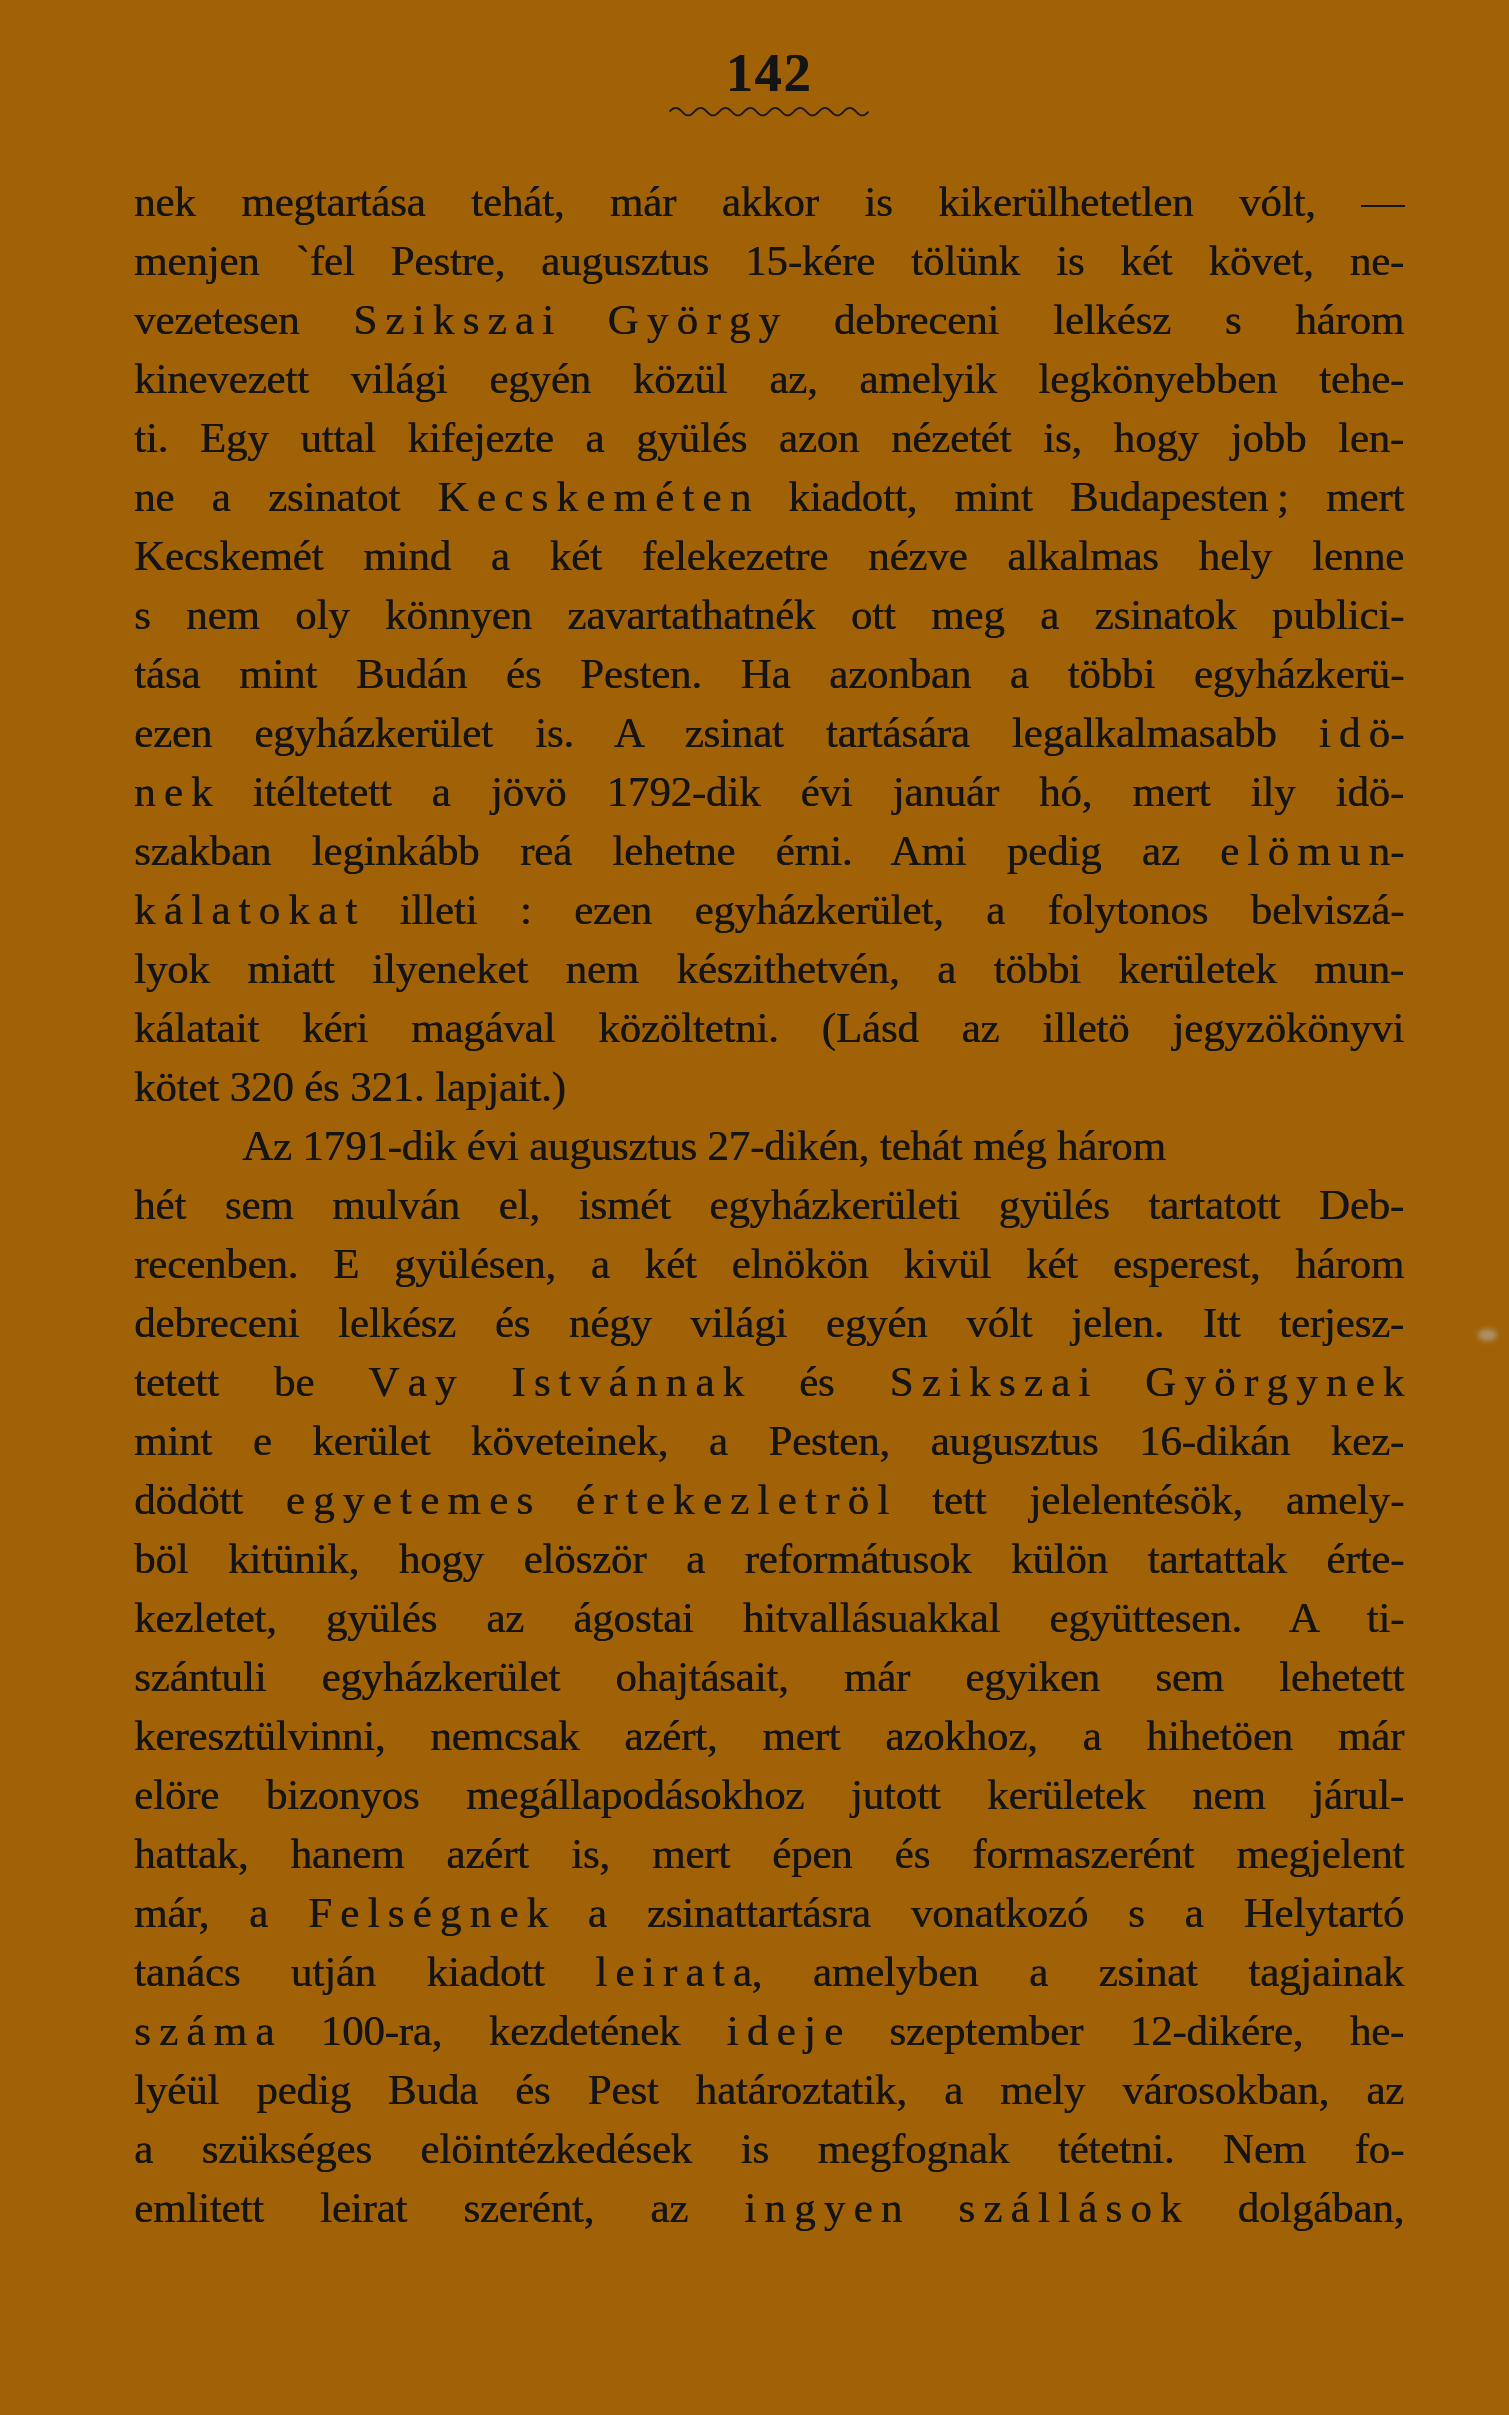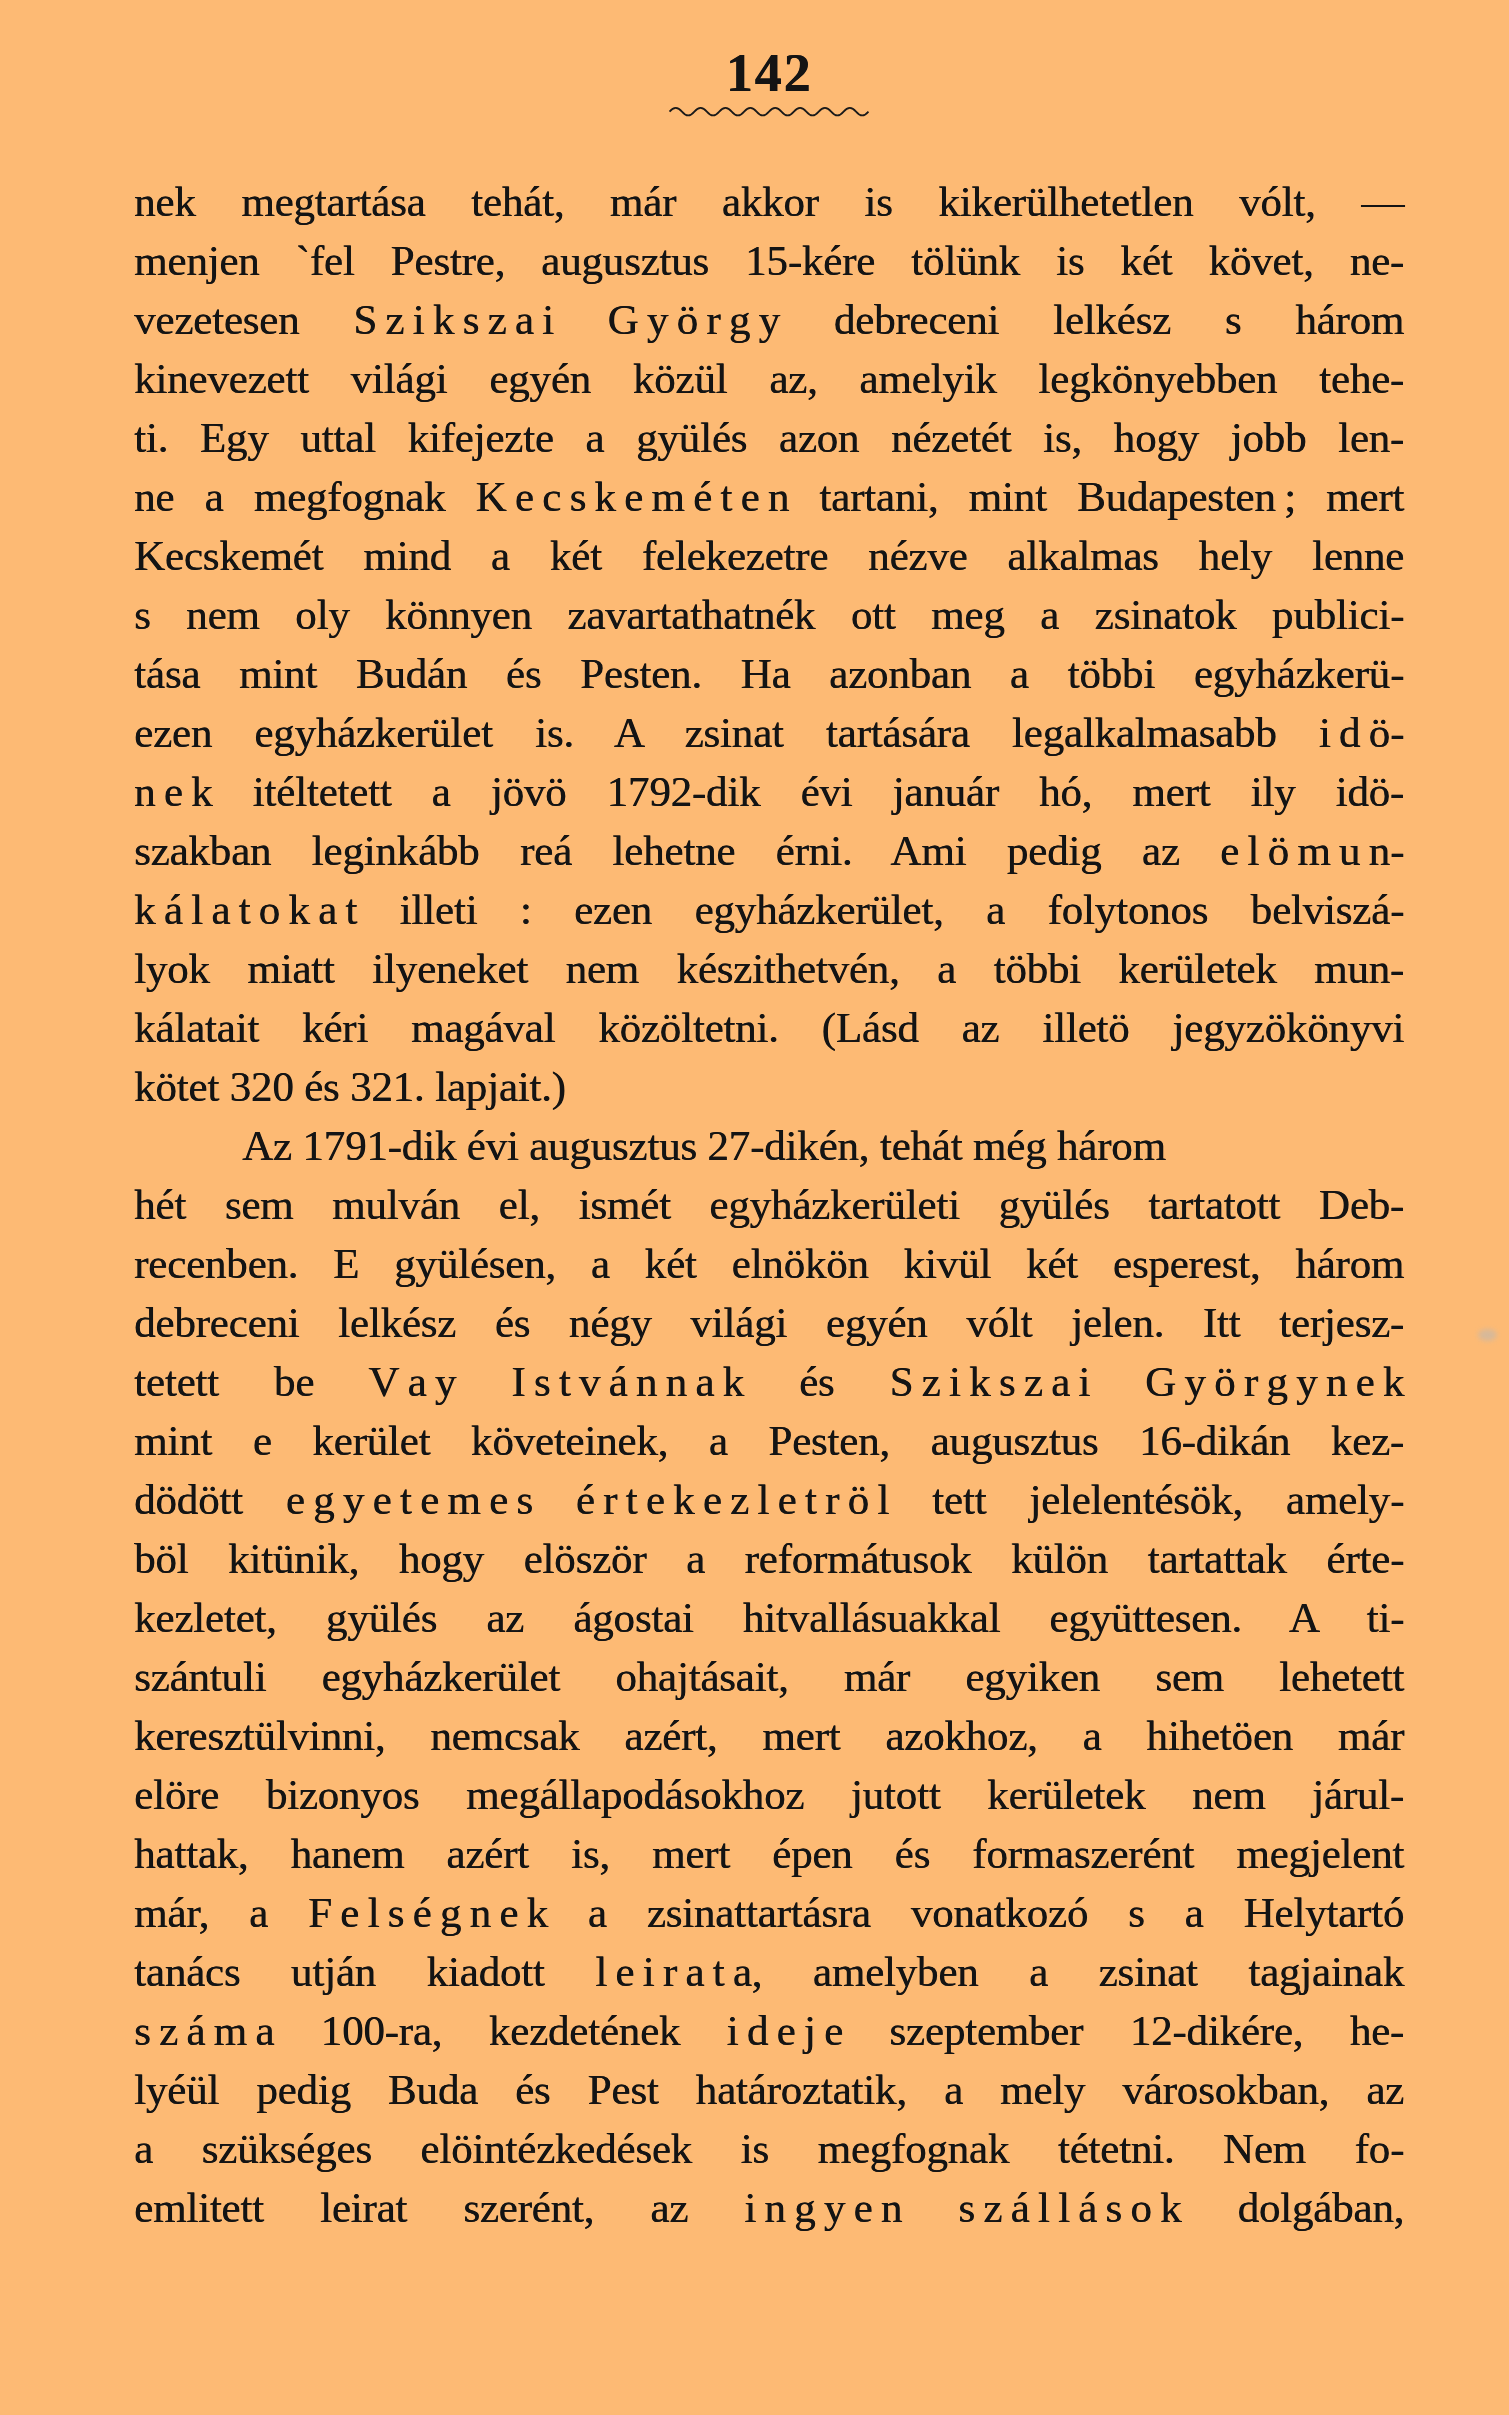--- a/index.html
+++ b/index.html
@@ -1,20 +1,20 @@
 <!DOCTYPE html>
 <html><head>
 <meta charset="utf-8">
 <style>
   html, body { margin: 0; padding: 0; background: #ffffff; }
   .page {
     position: relative;
     width: 1509px;
     height: 2415px;
-    background: #fdba74;
+    background: #a16207;
     overflow: hidden;
     font-family: "Liberation Serif", "DejaVu Serif", serif;
     color: #141414;
   }
   .header {
     position: absolute;
     left: 134px;
     top: 46px;
     width: 1270px;
     text-align: center;
@@ -71,21 +71,21 @@
       </svg>
     </div>
   </div>
 
   <div class="text-block">
     <div class="line">nek megtartása tehát, már akkor is kikerülhetetlen vólt, —</div>
     <div class="line">menjen `fel Pestre, augusztus 15-kére tölünk is két követ, ne-</div>
     <div class="line">vezetesen S z i k s z a i G y ö r g y debreceni lelkész s három</div>
     <div class="line">kinevezett világi egyén közül az, amelyik legkönyebben tehe-</div>
     <div class="line">ti. Egy uttal kifejezte a gyülés azon nézetét is, hogy jobb len-</div>
-    <div class="line">ne a megfognak K e c s k e m é t e n tartani, mint Budapesten ; mert</div>
+    <div class="line">ne a zsinatot K e c s k e m é t e n kiadott, mint Budapesten ; mert</div>
     <div class="line">Kecskemét mind a két felekezetre nézve alkalmas hely lenne</div>
     <div class="line">s nem oly könnyen zavartathatnék ott meg a zsinatok publici-</div>
     <div class="line">tása mint Budán és Pesten. Ha azonban a többi egyházkerü-</div>
     <div class="line">ezen egyházkerület is. A zsinat tartására legalkalmasabb i d ö-</div>
     <div class="line">n e k itéltetett a jövö 1792-dik évi január hó, mert ily idö-</div>
     <div class="line">szakban leginkább reá lehetne érni. Ami pedig az e l ö m u n-</div>
     <div class="line">k á l a t o k a t illeti : ezen egyházkerület, a folytonos belviszá-</div>
     <div class="line">lyok miatt ilyeneket nem készithetvén, a többi kerületek mun-</div>
     <div class="line">kálatait kéri magával közöltetni. (Lásd az illetö jegyzökönyvi</div>
     <div class="line para-end">kötet 320 és 321. lapjait.)</div>

